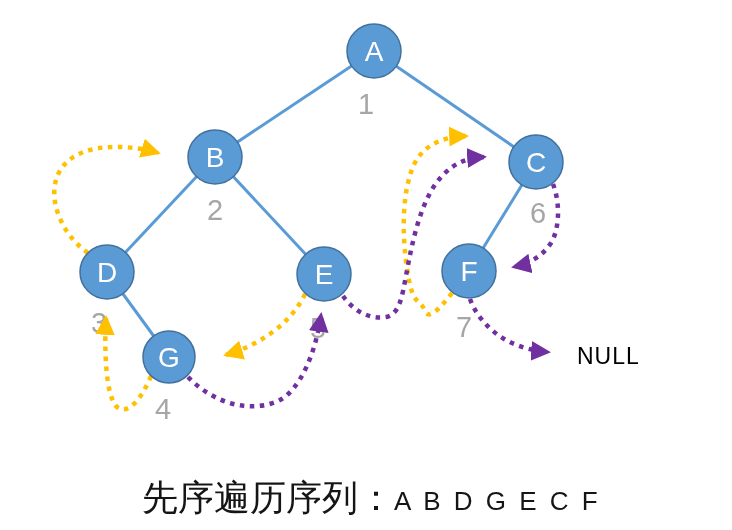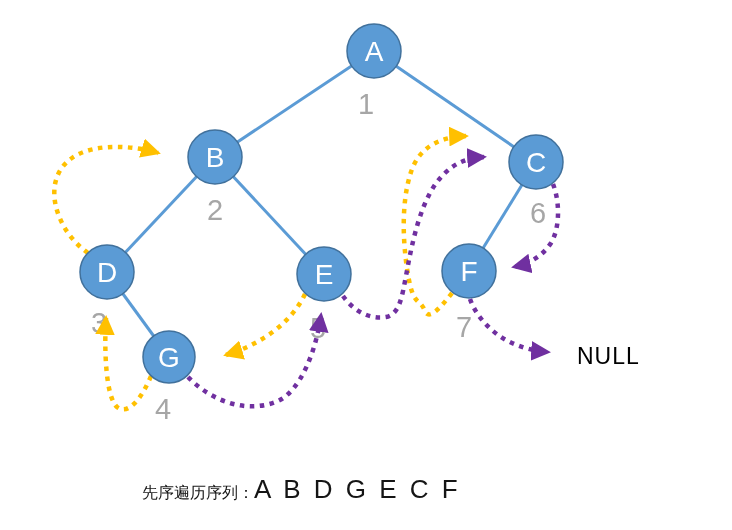--- a/index.html
+++ b/index.html
@@ -7,21 +7,21 @@
   svg{position:absolute;left:0;top:0;}
   .node-letter{fill:#ffffff;font-size:28px;font-family:"Liberation Sans",sans-serif;text-anchor:middle;}
   .step-num{fill:#a6a6a6;font-size:29px;font-family:"Liberation Sans",sans-serif;text-anchor:middle;}
   .null-label{fill:#000000;font-size:23px;letter-spacing:1px;font-family:"Liberation Sans",sans-serif;}
   .tree-edge{stroke:#5b9bd5;stroke-width:3;fill:none;}
   .node-circle{fill:#5b9bd5;stroke:#41719c;stroke-width:1.5;}
   .dot-path{fill:none;stroke-width:4.5;stroke-dasharray:4.5 5.5;stroke-linecap:butt;}
   .y-path{stroke:#ffc000;}
   .p-path{stroke:#7030a0;}
   .caption{position:absolute;left:142px;top:474px;color:#151515;white-space:nowrap;}
-  .caption-cn{font-family:"DejaVu Serif","Liberation Serif",serif;font-size:16px;}
+  .caption-cn{font-family:"DejaVu Serif","Liberation Serif",serif;font-size:36px;}
   .caption-latin{font-family:"Liberation Sans",sans-serif;font-size:26px;letter-spacing:3px;font-weight:500;}
 </style>
 </head>
 <body>
 
 <div class="stage">
   <svg width="732" height="460" viewBox="0 0 732 460">
     <defs>
       <marker id="arrowY" viewBox="0 0 10 10" refX="8.5" refY="5" markerWidth="4.4" markerHeight="4.4" orient="auto">
         <path d="M0,0 L10,5 L0,10 z" fill="#ffc000"></path>

